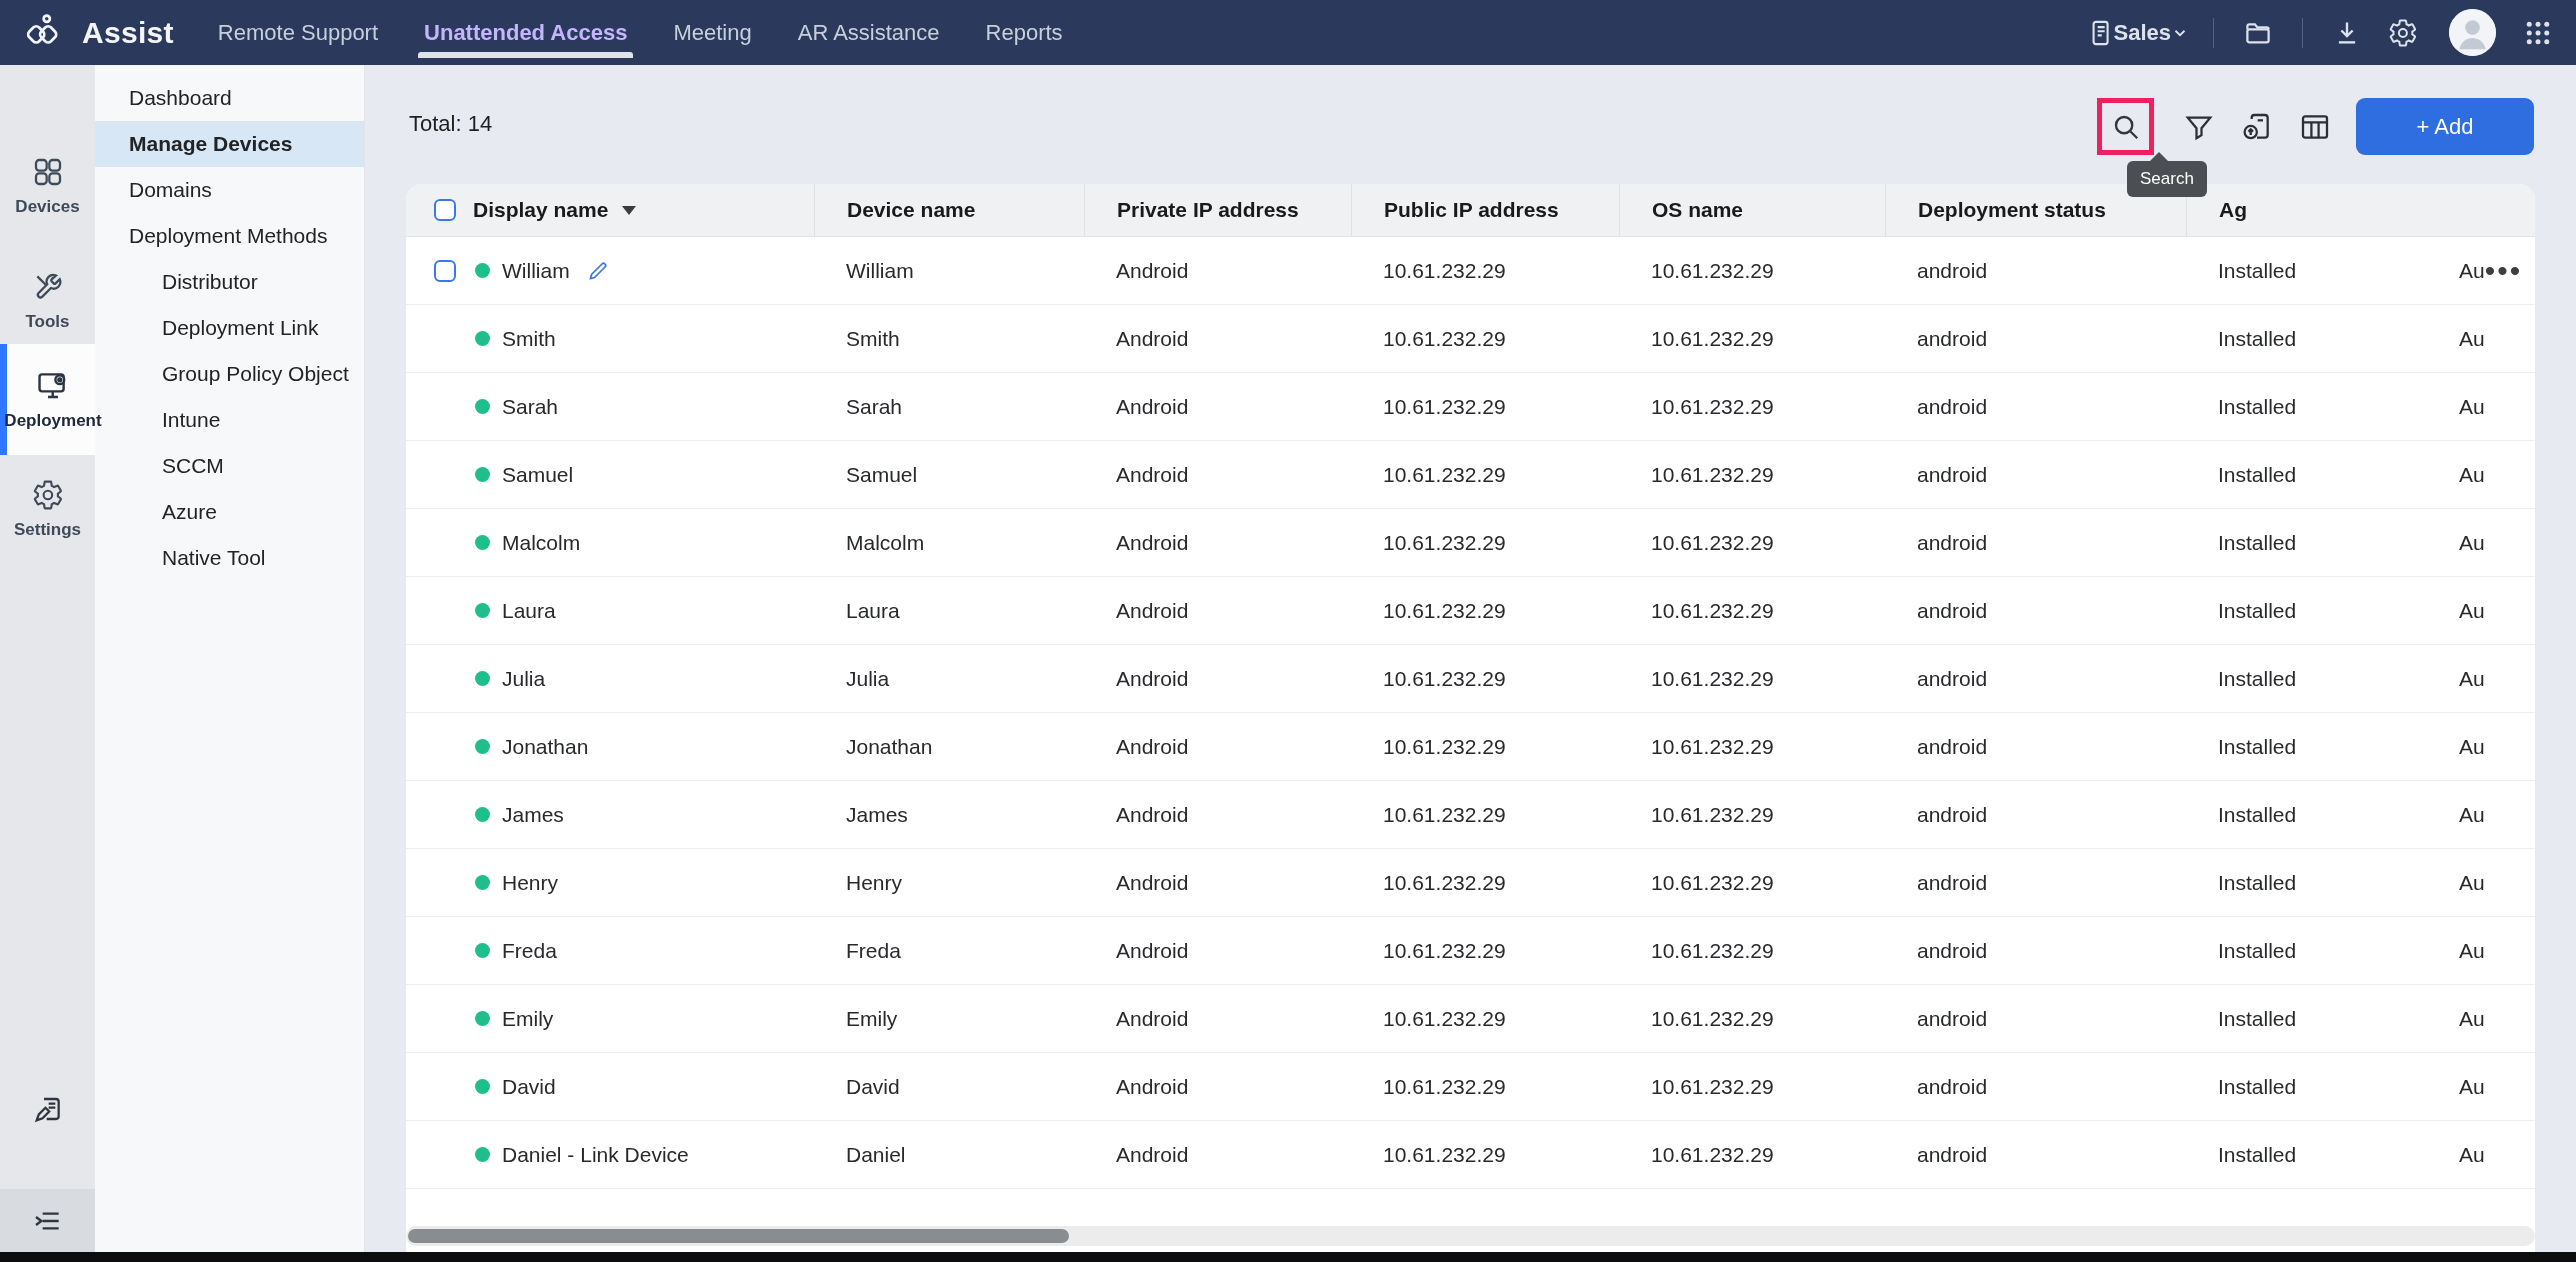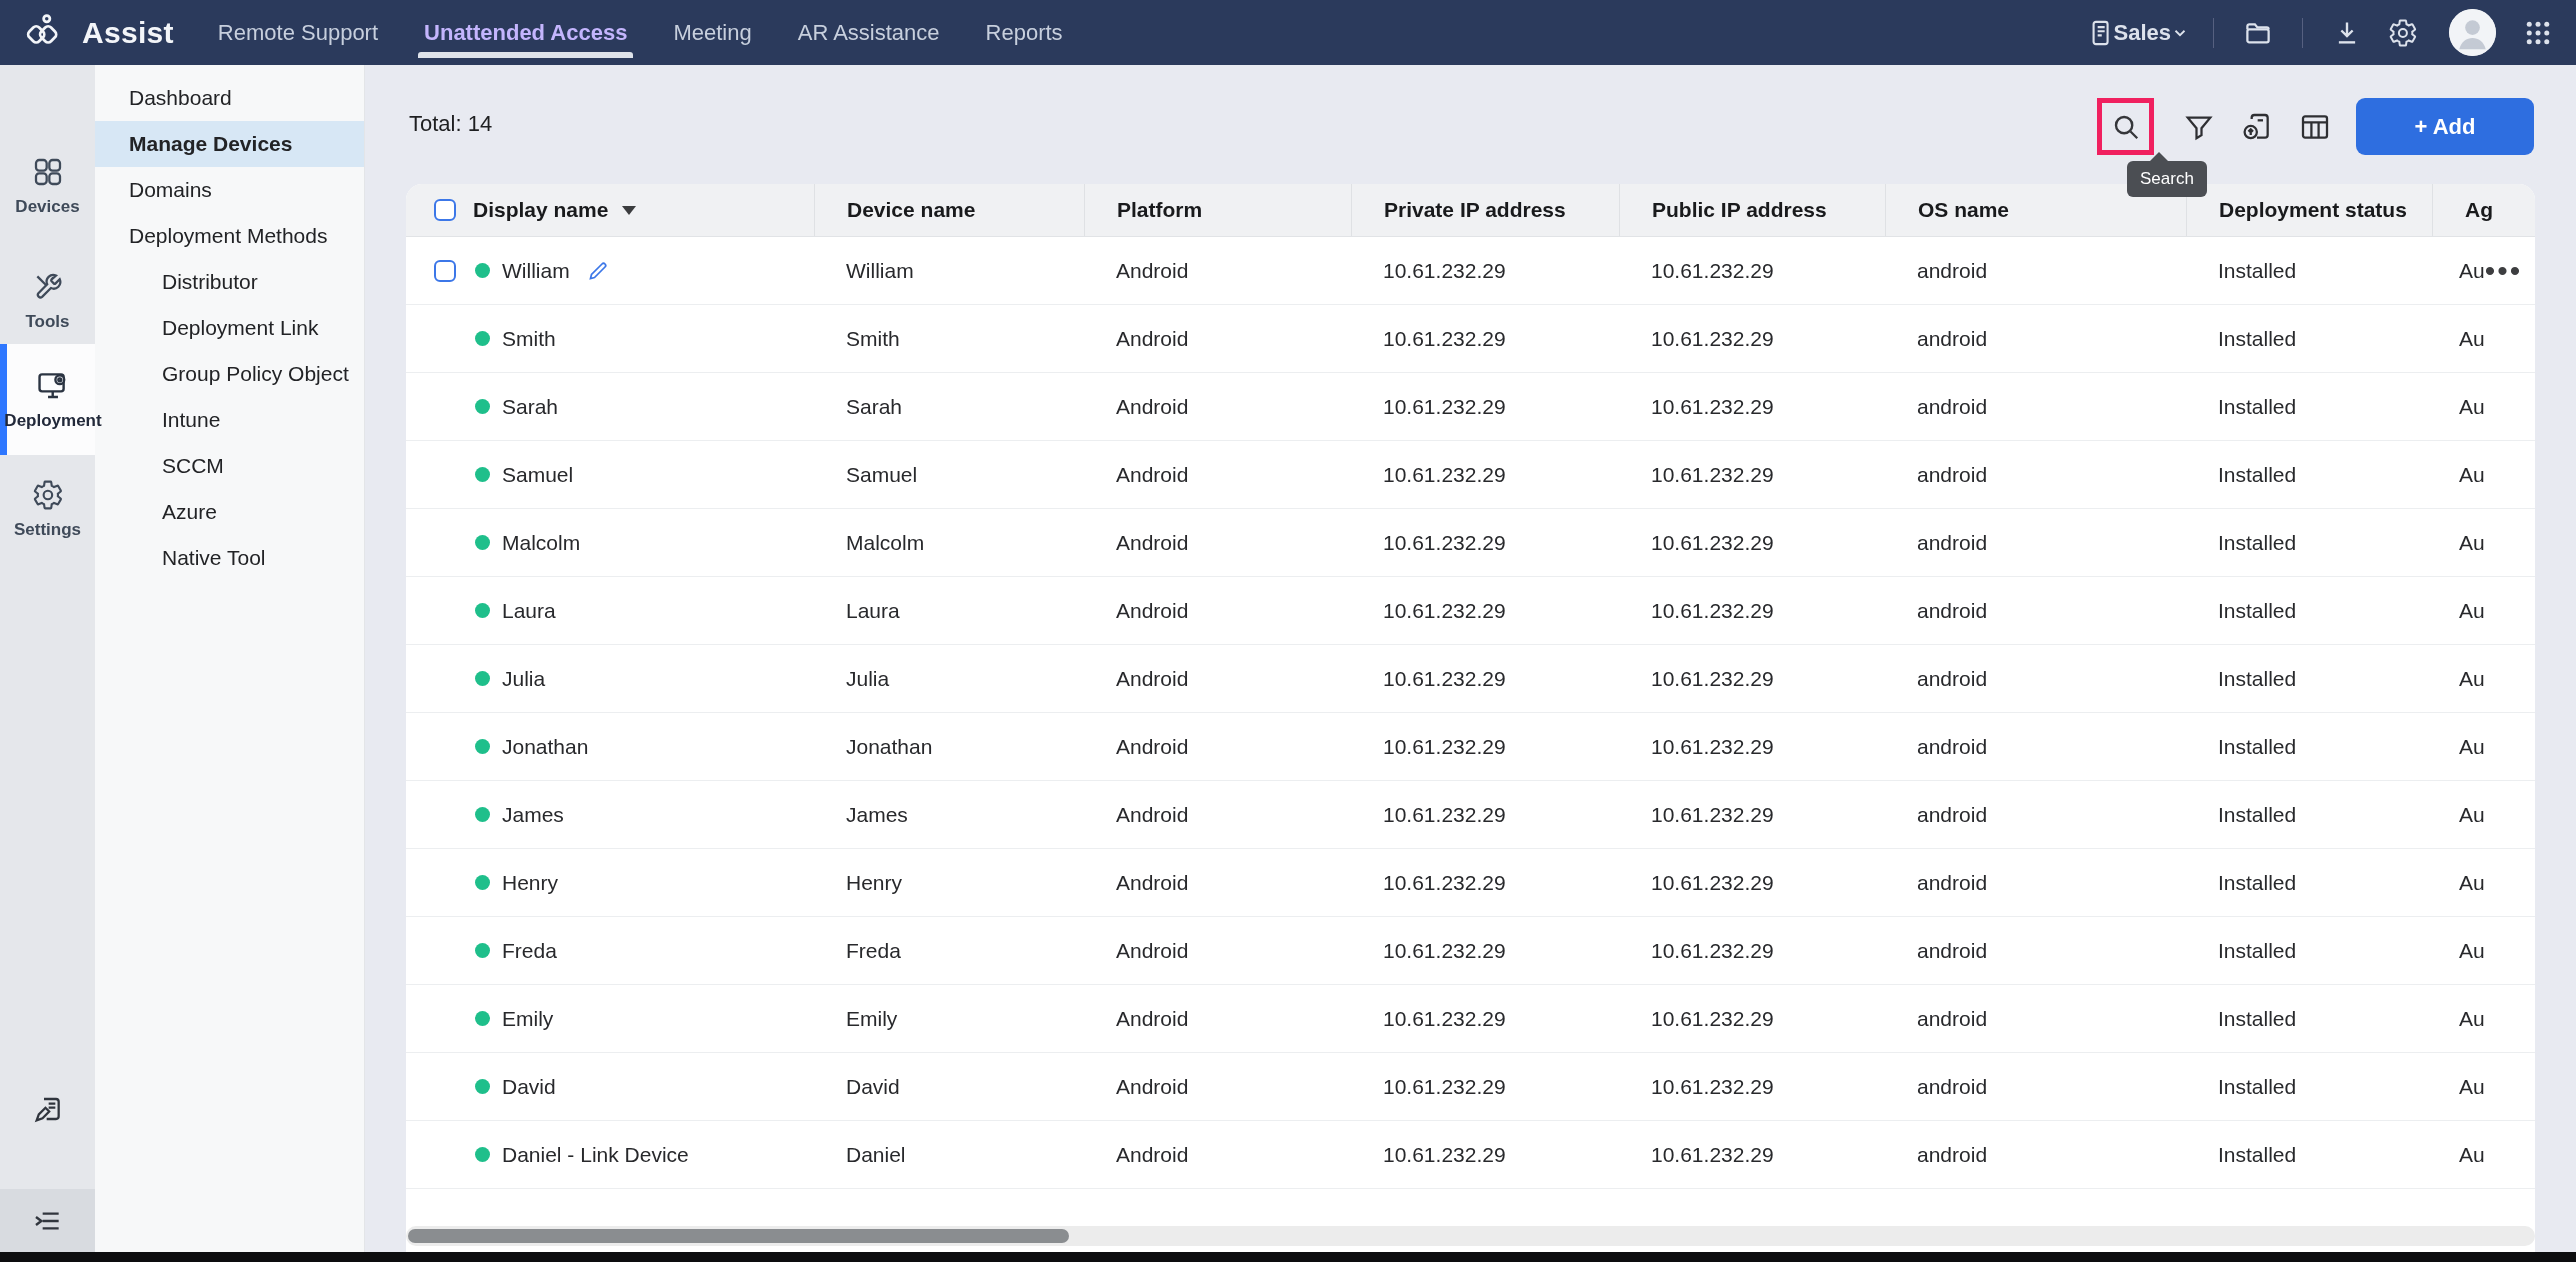--- a/index.html
+++ b/index.html
@@ -38,21 +38,21 @@
   .side-item { height:46px; display:flex; align-items:center; padding-left:34px; font-size:21px; color:#222326; cursor:pointer; white-space:nowrap; }
   .side-item.lvl1 { padding-left:67px; }
   .side-item.active { background:#d7e7f5; font-weight:700; }
 
   
   .main { position:absolute; top:65px; left:365px; right:0; bottom:10px; background:#e8eaf1; }
   .total { position:absolute; left:44px; top:46px; font-size:22px; color:#1e1f21; }
   .toolbar { position:absolute; top:33px; right:42px; display:flex; align-items:center; }
   .search-wrap { width:57px; height:57px; border:5px solid #f0205f; display:flex; align-items:center; justify-content:center; color:#35363a; cursor:pointer; background:transparent; margin-right:6px; }
   .tool-btn { width:38px; height:44px; display:flex; align-items:center; justify-content:center; color:#2e2f33; cursor:pointer; margin-left:20px; }
-  .add-btn { margin-left:22px; width:178px; height:57px; background:#2e6ee0; color:#ffffff; font-size:22px; font-weight:700; border:none; border-radius:9px; display:flex; align-items:center; justify-content:center; cursor:pointer; }
+  .add-btn { margin-left:22px; width:178px; height:57px; background:#2e6ee0; color:#ffffff; font-size:22px; font-weight:400; border:none; border-radius:9px; display:flex; align-items:center; justify-content:center; cursor:pointer; }
   .tooltip { position:absolute; left:1762px; top:96px; background:#4b4e53; color:#fff; font-size:17px; padding:8px 13px; border-radius:6px; z-index:9; }
   .tooltip::before { content:""; position:absolute; top:-9px; left:22px; border:10px solid transparent; border-bottom-color:#4b4e53; border-top:0; }
 
   
   .card { position:absolute; left:41px; top:119px; width:2129px; bottom:0; background:#ffffff; border-radius:16px 16px 0 0; overflow:hidden; }
   .grid-cols { display:grid; grid-template-columns:408px 270px 267px 268px 266px 301px 246px 103px; }
   .thead { height:53px; background:#f0f1f3; border-bottom:1px solid #e1e3e6; }
   .th { display:flex; align-items:center; padding-left:32px; font-size:21px; font-weight:700; color:#191a1c; white-space:nowrap; overflow:hidden; }
   .th + .th { border-left:1px solid #dfe1e4; }
   .th-first { padding-left:28px; }
@@ -273,21 +273,20 @@
     <div class="tooltip">Search</div>
 
     <div class="card">
       <div class="thead grid-cols">
         <div class="th th-first">
           <span class="cbx"></span>
           <span class="th-label">Display name</span>
           <span class="caret"></span>
         </div>
         <div class="th">Device name</div>
-        <div class="th">Platform</div>
         <div class="th">Private IP address</div>
         <div class="th">Public IP address</div>
         <div class="th">OS name</div>
         <div class="th">Deployment status</div>
         <div class="th">Ag</div>
       </div>
       <div>
           <div class="tr grid-cols hovered">
     <div class="td td-first">
       <span class="cbx row-cbx"></span>

